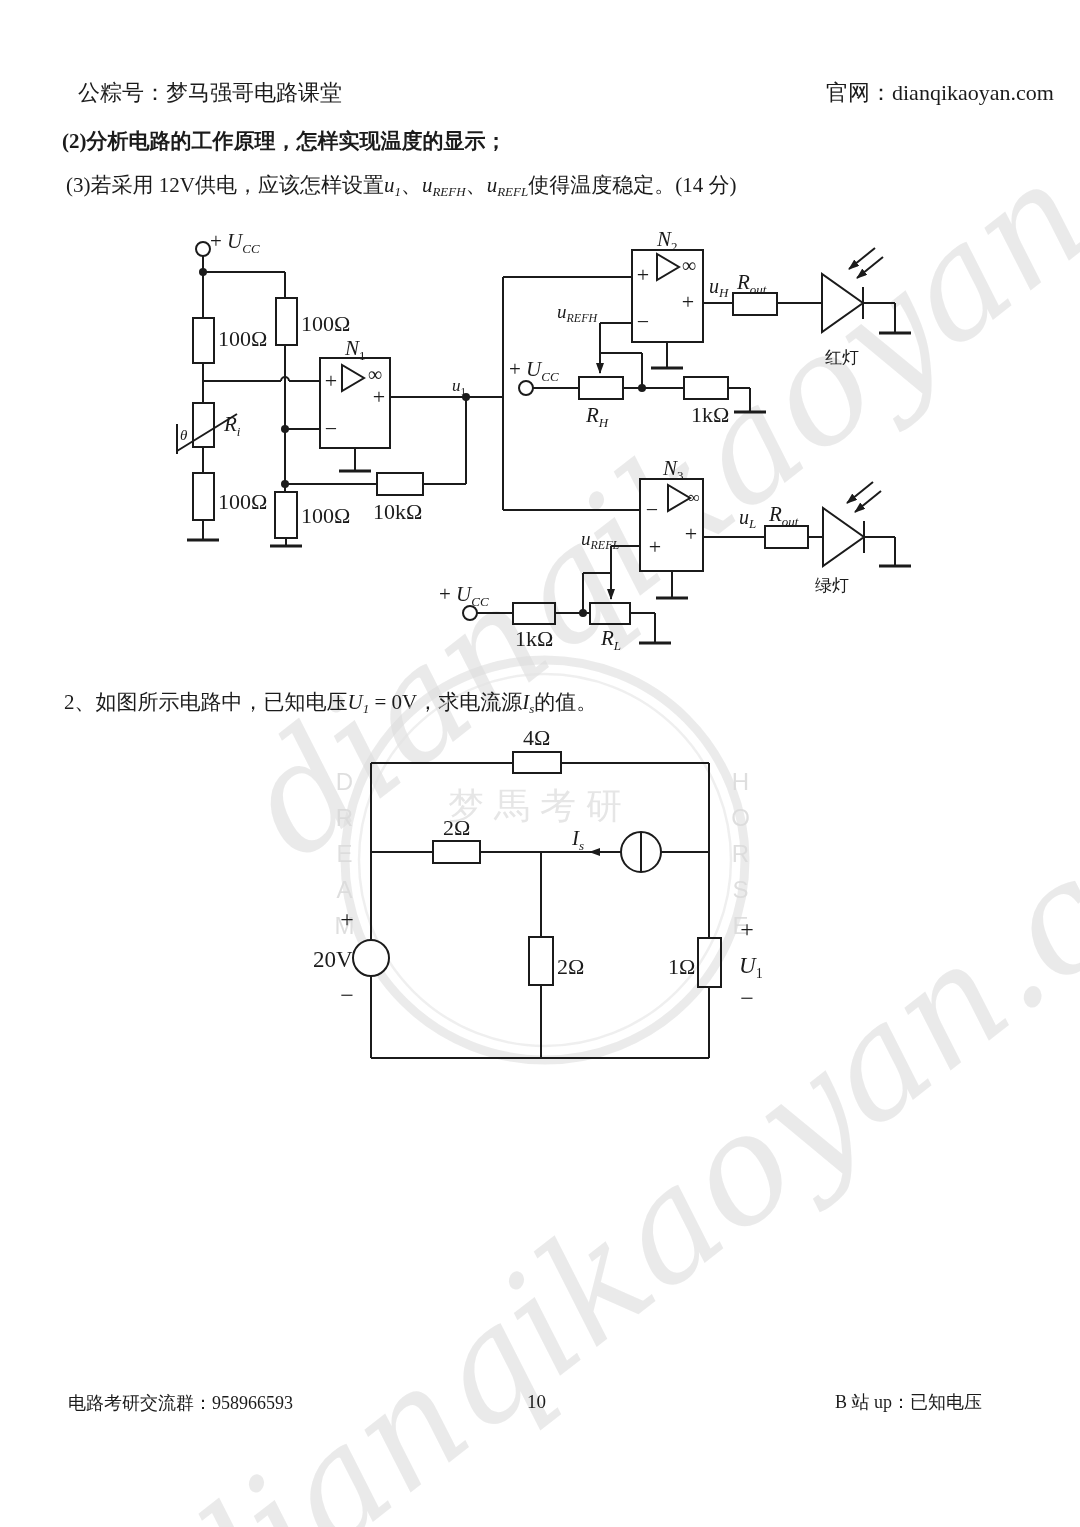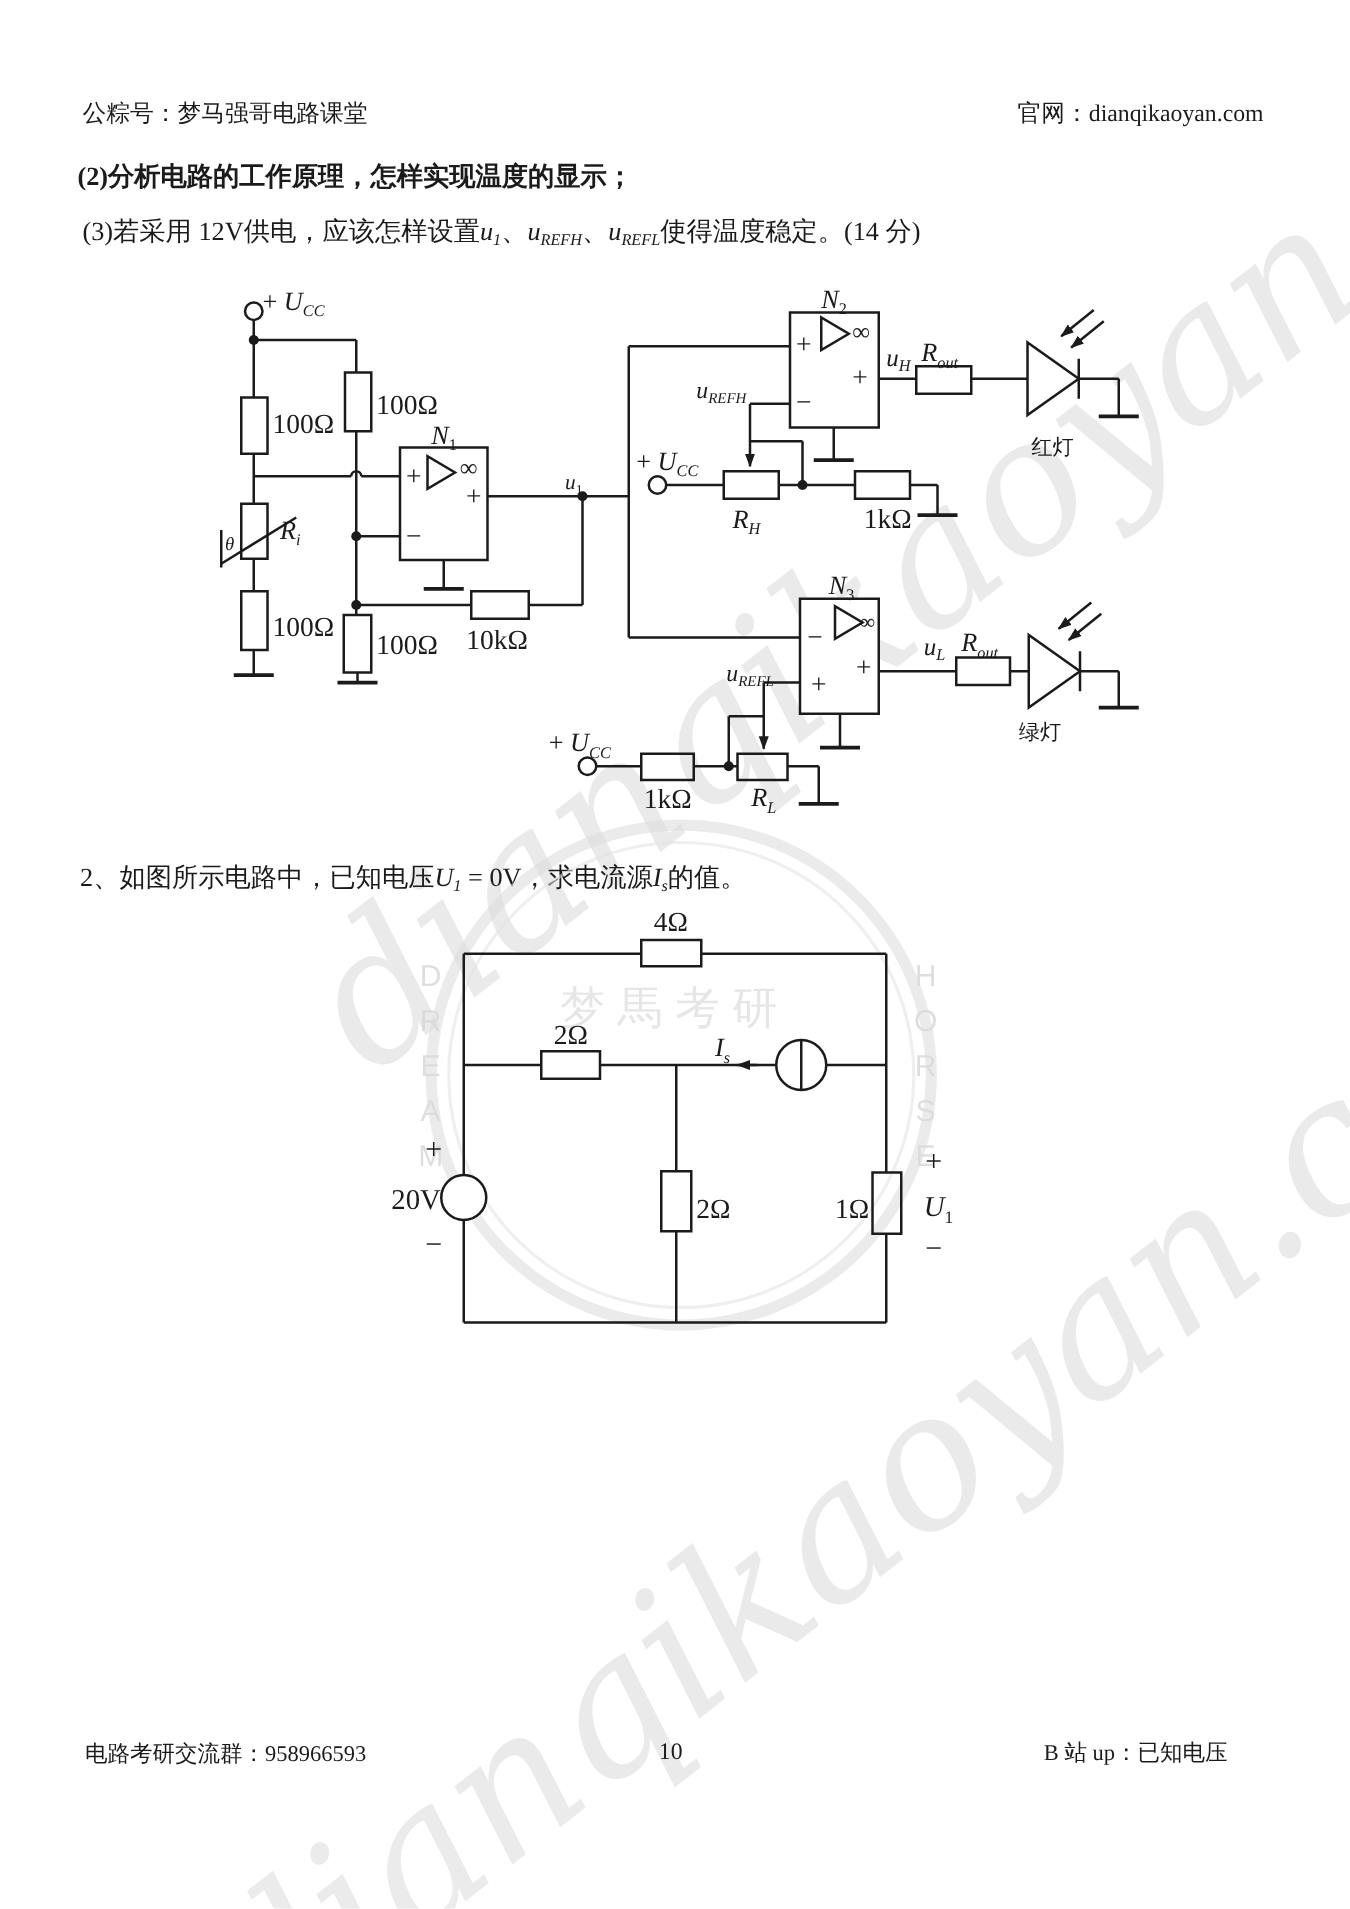--- a/index.html
+++ b/index.html
@@ -1,19 +1,19 @@
 <!DOCTYPE html>
 <html><head>
 <meta charset="utf-8">
 <style>
   html,body{margin:0;padding:0;background:#ffffff;}
   .page{position:relative;width:1080px;height:1527px;background:#ffffff;overflow:hidden;
         font-family:"Liberation Serif",serif;color:#1b1b1b;}
   .abs{position:absolute;}
-  .hdr{font-size:19px;white-space:nowrap;}
+  .hdr{font-size:22px;white-space:nowrap;margin-left:12px;}
   .para{font-size:21px;white-space:nowrap;}
   .ftr{font-size:18px;white-space:nowrap;}
   .var{font-style:italic;}
   .sub{font-size:13px;font-style:italic;vertical-align:-4px;}
   .wm{position:absolute;font-family:"DejaVu Serif",serif;font-style:italic;
       color:#bdbdbd;opacity:.30;white-space:nowrap;pointer-events:none;z-index:0;}
   .wm-cn{position:absolute;color:#dedede;opacity:.75;font-size:36px;letter-spacing:10px;
          font-family:Liberation Mono, monospace;pointer-events:none;z-index:0;}
   .wm-side{position:absolute;writing-mode:vertical-rl;text-orientation:upright;color:#d7d7d7;
          opacity:.8;font-size:24px;letter-spacing:9px;font-family:"Liberation Sans",sans-serif;

